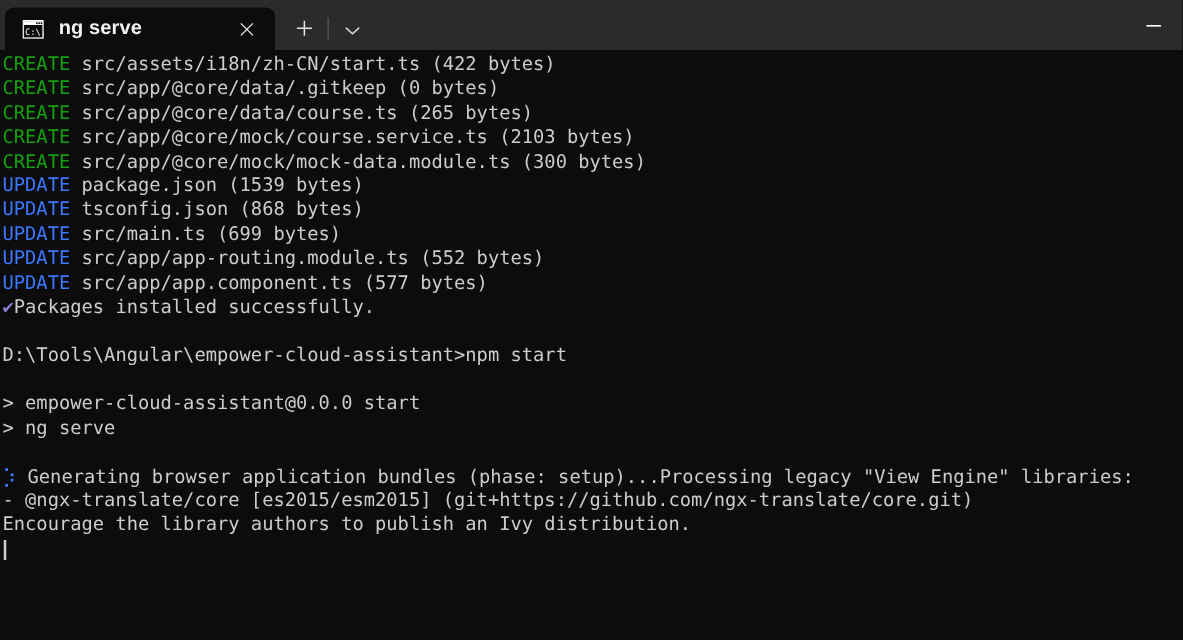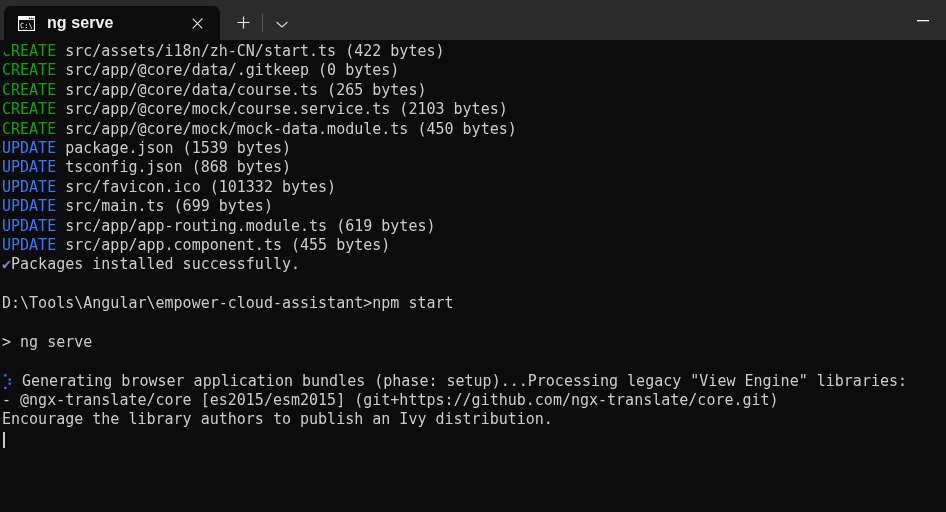--- a/index.html
+++ b/index.html
@@ -116,21 +116,20 @@
     justify-content: center;
   }
 
   
   .terminal {
     background: #0c0c0c;
     height: 472px;
     box-sizing: border-box;
     padding: 2px 0 0 2px;
     overflow: hidden;
-    border-radius: 26px;
   }
 
   .line {
     height: 19.4px;
     line-height: 19.4px;
     font-family: "DejaVu Sans Mono", monospace;
     font-size: 15px;
     color: #cccccc;
     white-space: pre;
     letter-spacing: 0px;
@@ -210,31 +209,31 @@
     </div>
   </div>
 </div>
 
 <div class="terminal">
   <div id="terminal-lines">
       <div class="line"><span class="c-green">CREATE</span><span class="c-white"> src/assets/i18n/zh-CN/start.ts (422 bytes)</span></div>
       <div class="line"><span class="c-green">CREATE</span><span class="c-white"> src/app/@core/data/.gitkeep (0 bytes)</span></div>
       <div class="line"><span class="c-green">CREATE</span><span class="c-white"> src/app/@core/data/course.ts (265 bytes)</span></div>
       <div class="line"><span class="c-green">CREATE</span><span class="c-white"> src/app/@core/mock/course.service.ts (2103 bytes)</span></div>
-      <div class="line"><span class="c-green">CREATE</span><span class="c-white"> src/app/@core/mock/mock-data.module.ts (450 bytes)</span></div>
+      <div class="line"><span class="c-green">CREATE</span><span class="c-white"> src/app/@core/mock/mock-data.module.ts (300 bytes)</span></div>
       <div class="line"><span class="c-blue">UPDATE</span><span class="c-white"> package.json (1539 bytes)</span></div>
       <div class="line"><span class="c-blue">UPDATE</span><span class="c-white"> tsconfig.json (868 bytes)</span></div>
-      <div class="line"><span class="c-blue">UPDATE</span><span class="c-white"> src/favicon.ico (101332 bytes)</span></div>
       <div class="line"><span class="c-blue">UPDATE</span><span class="c-white"> src/main.ts (699 bytes)</span></div>
-      <div class="line"><span class="c-blue">UPDATE</span><span class="c-white"> src/app/app-routing.module.ts (619 bytes)</span></div>
-      <div class="line"><span class="c-blue">UPDATE</span><span class="c-white"> src/app/app.component.ts (455 bytes)</span></div>
+      <div class="line"><span class="c-blue">UPDATE</span><span class="c-white"> src/app/app-routing.module.ts (552 bytes)</span></div>
+      <div class="line"><span class="c-blue">UPDATE</span><span class="c-white"> src/app/app.component.ts (577 bytes)</span></div>
       <div class="line"><span class="c-purple">✔</span><span class="c-white">Packages installed successfully.</span></div>
       <div class="line"><span class="c-white"></span></div>
       <div class="line"><span class="c-white">D:\Tools\Angular\empower-cloud-assistant&gt;npm start</span></div>
       <div class="line"><span class="c-white"></span></div>
+      <div class="line"><span class="c-white">&gt; empower-cloud-assistant@0.0.0 start</span></div>
       <div class="line"><span class="c-white">&gt; ng serve</span></div>
       <div class="line"><span class="c-white"></span></div>
       <div class="line"><span class="c-blue">⡱</span><span class="c-white"> Generating browser application bundles (phase: setup)...Processing legacy "View Engine" libraries:</span></div>
       <div class="line"><span class="c-white">- @ngx-translate/core [es2015/esm2015] (git+https://github.com/ngx-translate/core.git)</span></div>
       <div class="line"><span class="c-white">Encourage the library authors to publish an Ivy distribution.</span></div>
     </div>
   <div class="cursor-line">
     <span class="cursor"></span>
   </div>
 </div>

